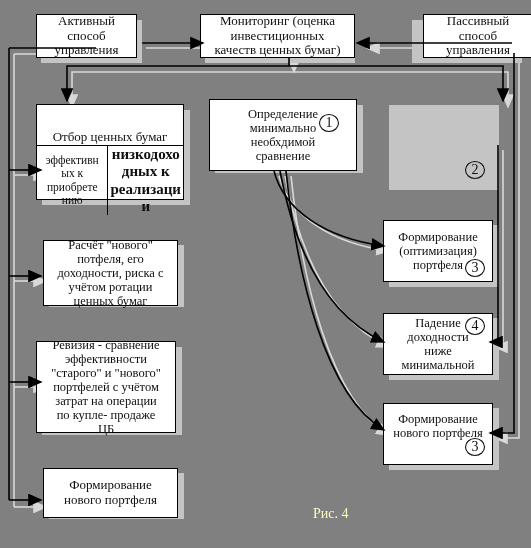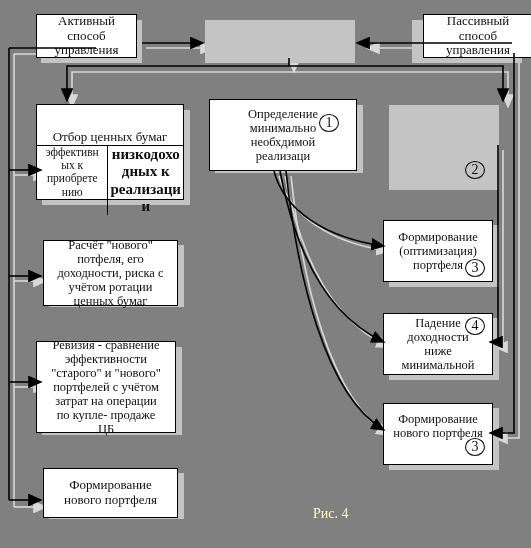--- a/index.html
+++ b/index.html
@@ -68,21 +68,21 @@
     border-bottom: 1px solid #000000;
     color: #101010;
   }
   .split-body {
     flex: 1 1 auto;
     display: flex;
   }
   .split-cell {
     flex: 1 1 50%;
     display: flex;
-    align-items: flex-start;
+    align-items: center;
     justify-content: center;
     text-align: center;
     color: #101010;
     line-height: 1.15;
     white-space: pre-line;
     padding: 0 2px;
     box-sizing: border-box;
   }
   .split-cell.left-cell {
     border-right: 1px solid #000000;
@@ -201,20 +201,25 @@
       <path d="M498,145 L498,342 L490,342" marker-end="url(#arrowDark)"></path>
     </g>
   </svg>
 
   <div class="box" style="left:36px; top:14px; width:101px; height:44px; font-size:13px;">
     <span class="txt">Активный
 способ
 управления</span>
   </div>
 
+  <div class="box" style="left:200px; top:14px; width:155px; height:44px; font-size:13px;">
+    <span class="txt">Мониторинг (оценка
+инвестиционных
+качеств ценных бумаг)</span>
+  </div>
 
   <div class="box" style="left:407px; top:14px; width:110px; height:44px; font-size:13px;margin-left:16px;">
     <span class="txt">Пассивный
 способ
 управления</span>
   </div>
 
   <div class="split-box" style="left:36px; top:104px; width:148px; height:96px;">
     <div class="split-head" style="height:40px; font-size:13px;">
       <span>Отбор ценных бумаг</span>
@@ -232,21 +237,21 @@
 реализаци
 и</span>
       </div>
     </div>
   </div>
 
   <div class="box" style="left:209px; top:99px; width:148px; height:72px; font-size:12.5px;">
     <span class="txt">Определение
 минимально
 необхдимой
-реализаци</span>
+сравнение</span>
   </div>
   <div class="marker" style="left:318px; top:113px;">
     <svg width="22" height="20" viewBox="0 0 22 20">
       <ellipse cx="11" cy="10" rx="9.5" ry="8.5" fill="none" stroke="#101010" stroke-width="1.1"></ellipse>
     </svg>
     <span>1</span>
   </div>
 
   <div class="marker" style="left:464px; top:160px;">
     <svg width="22" height="20" viewBox="0 0 22 20">

